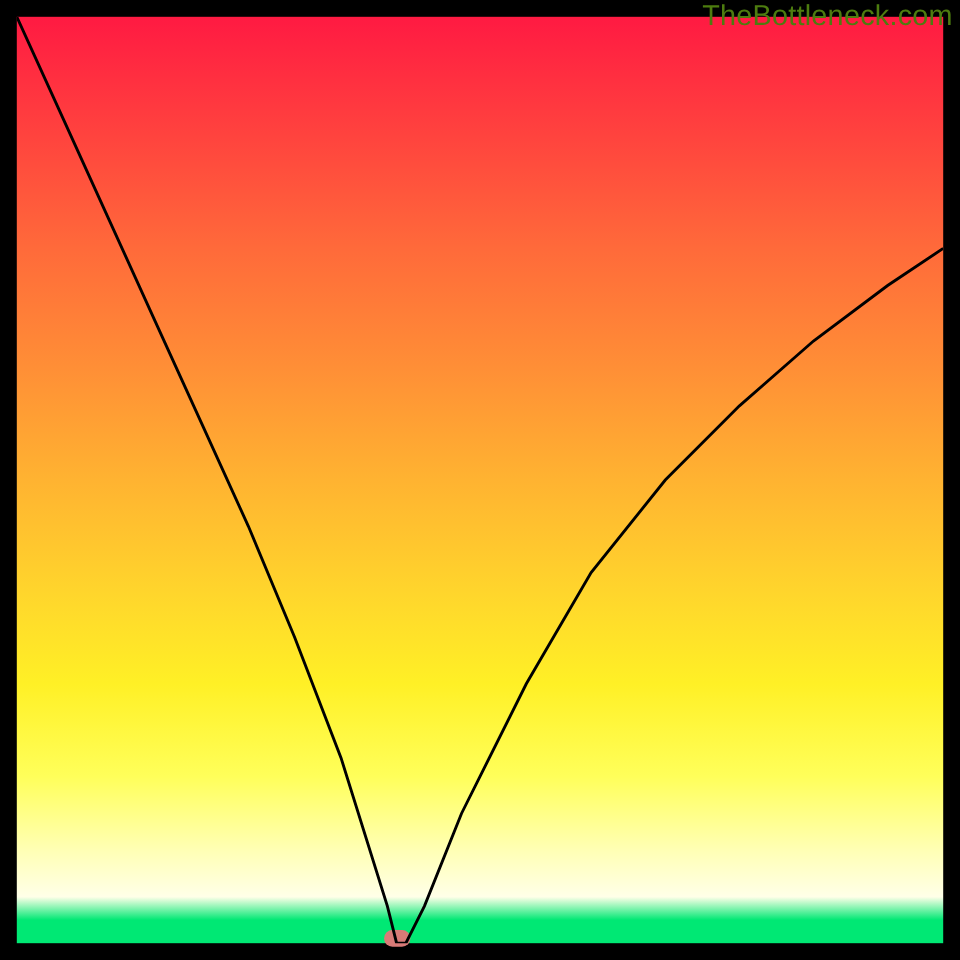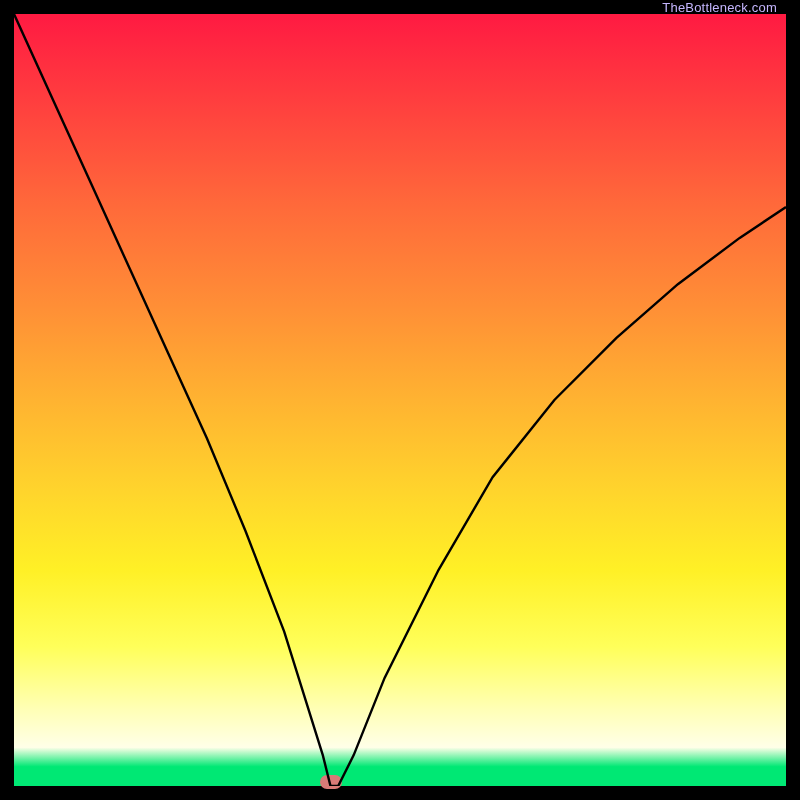--- a/index.html
+++ b/index.html
@@ -29,23 +29,23 @@
       #ffff5a 82%,
       #ffffb5 90%,
       #ffffe8 95%,
       #00e874 97.5%,
       #00e874 100%
     );
   }
   .watermark {
     position: absolute;
     top: 0px;
-    right: 23px;
-    color: #c4b5fd;
-    font-size: 13px;
+    right: 6px;
+    color: #4d7c0f;
+    font-size: 24px;
     font-weight: 400;
     letter-spacing: 0.2px;
     z-index: 5;
   }
   svg.curve {
     position: absolute;
     left: 0;
     top: 0;
     width: 772px;
     height: 772px;

